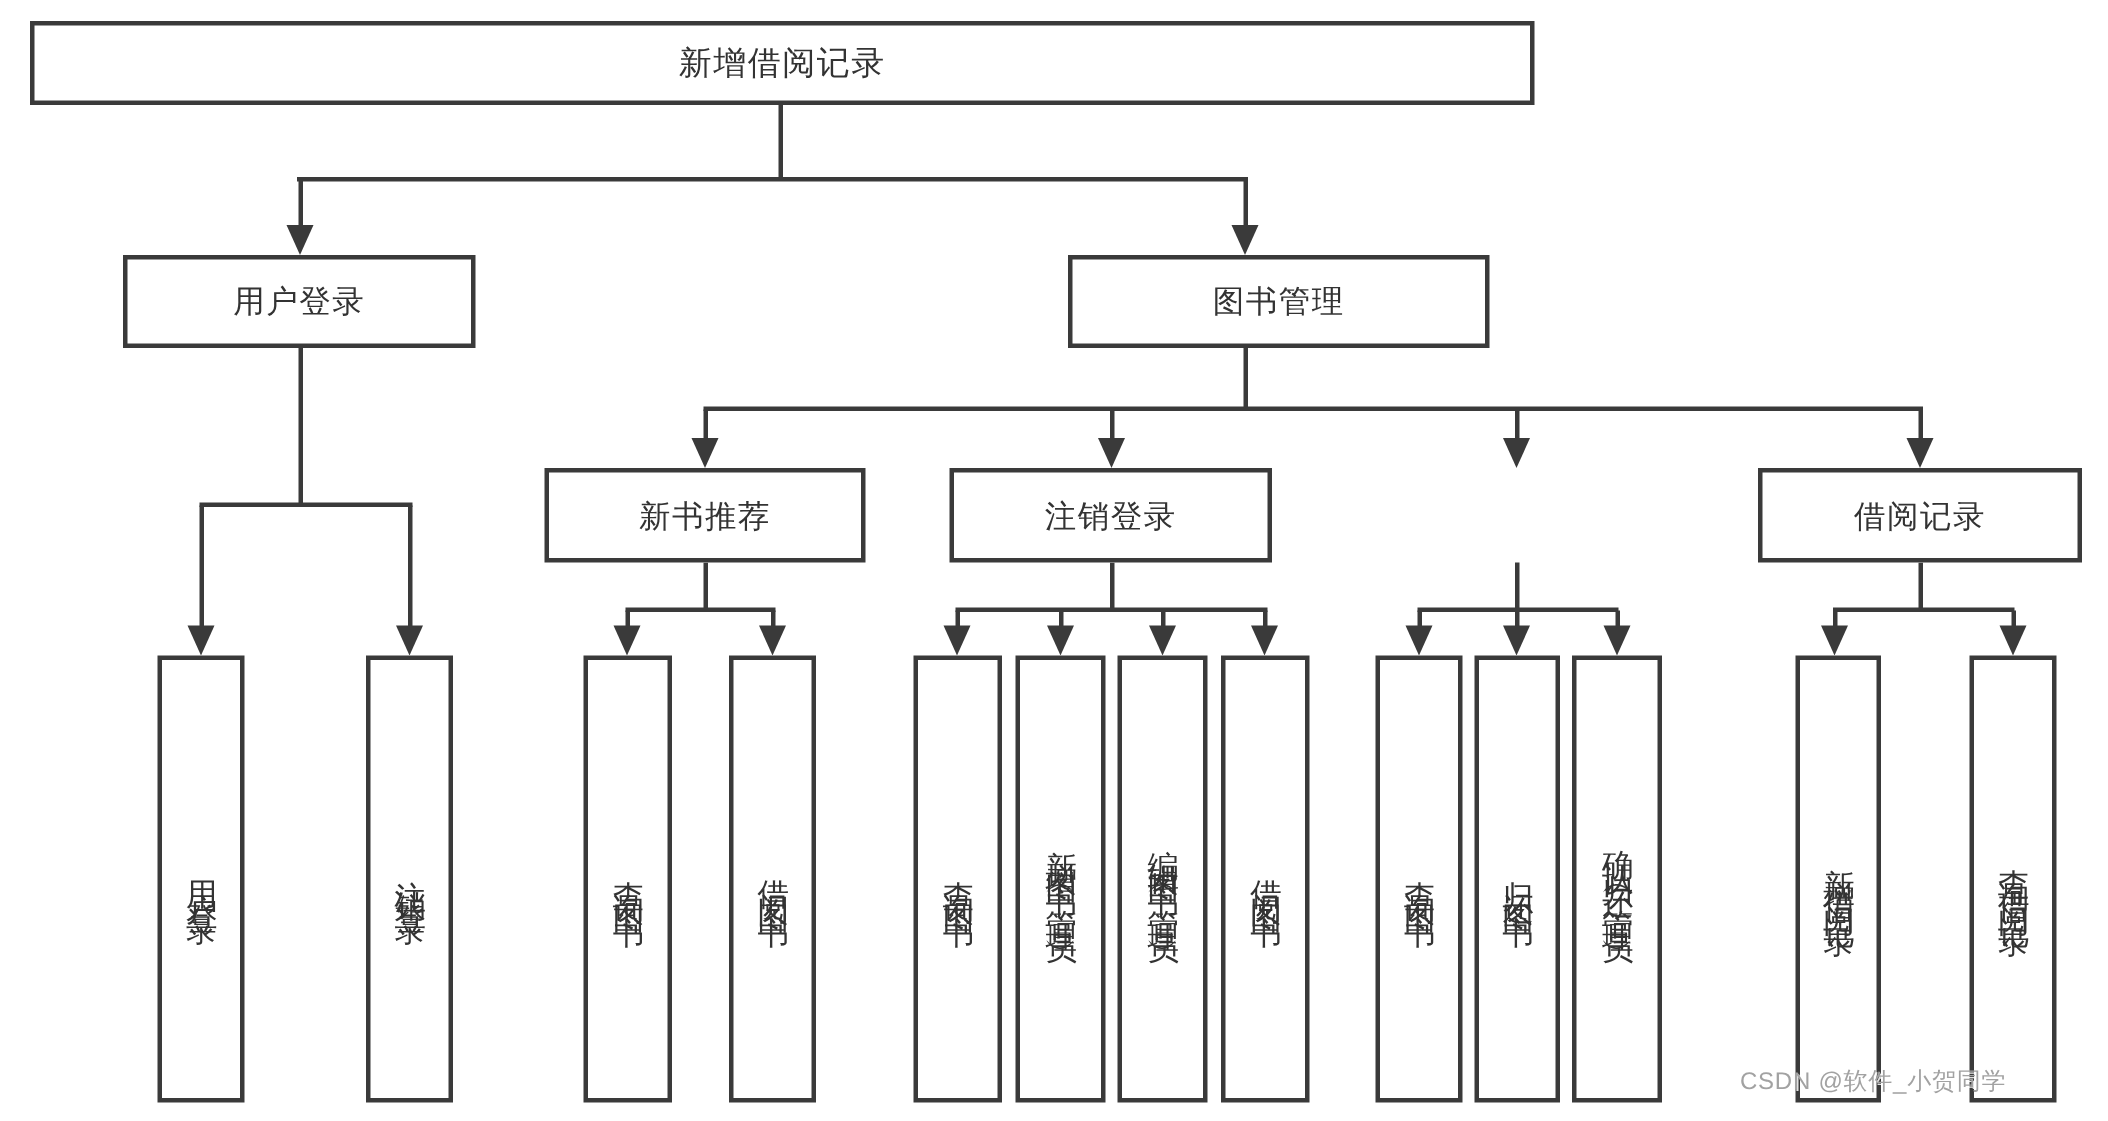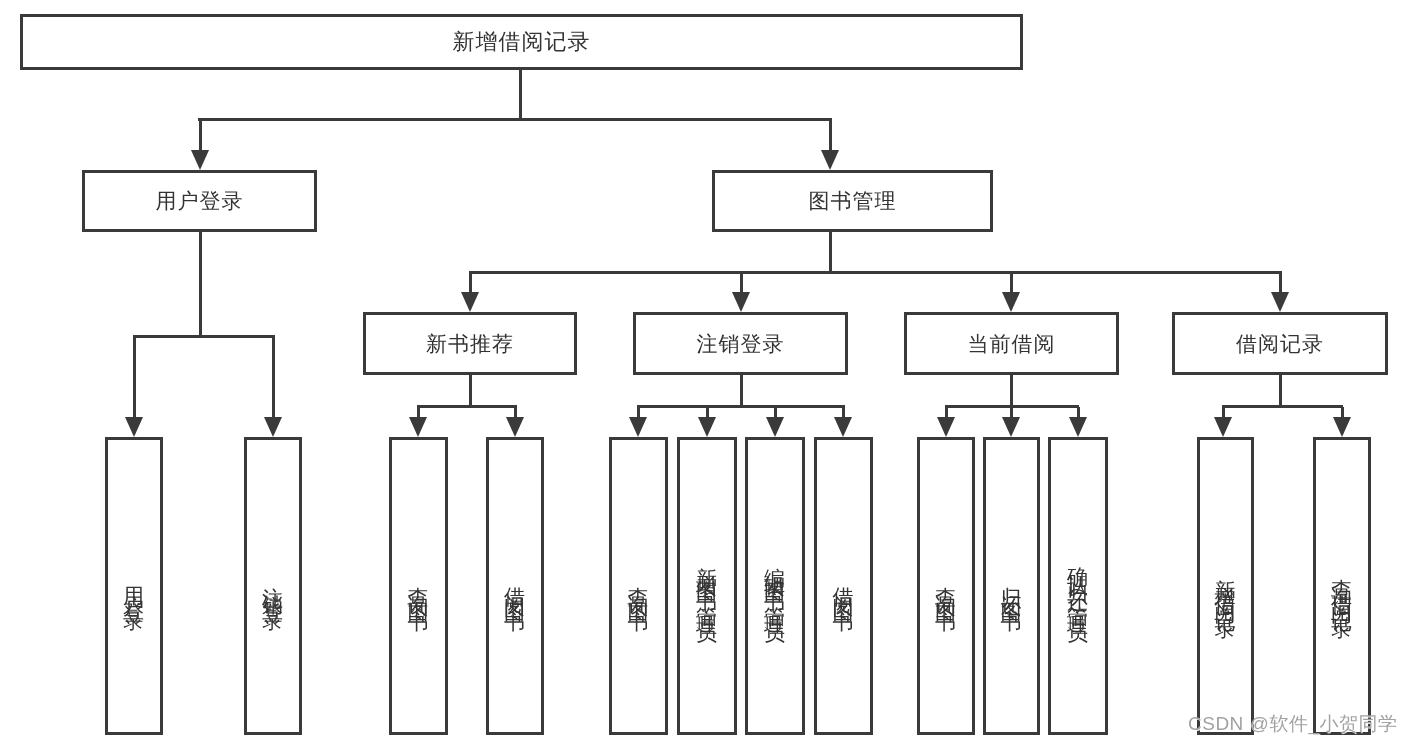--- a/index.html
+++ b/index.html
@@ -25,22 +25,22 @@
   }
   .vline { position:absolute; width:3px; background:var(--line,#3a3a3a); z-index:1; }
   .hline { position:absolute; height:3px; background:var(--line,#3a3a3a); z-index:1; }
   .ah {
     position:absolute; width:0; height:0; z-index:1;
     border-left:9px solid transparent;
     border-right:9px solid transparent;
     border-top:20px solid var(--line,#3a3a3a);
   }
   .watermark {
-    position:absolute; left:1188px; top:711px; z-index:5;
-    font-size:19px; letter-spacing:0.5px; white-space:nowrap;
+    position:absolute; left:1160px; top:711px; z-index:5;
+    font-size:16px; letter-spacing:0.5px; white-space:nowrap;
     color:var(--watermark,#a2a2a2);
     text-shadow:1px 1px 0 rgba(255,255,255,0.85);
   }
 </style>
 </head>
 <body>
 
 <div class="canvas">
 
   <div class="node hnode rootnode" style="left:20px;top:14px;width:1003px;height:56px">
@@ -56,23 +56,20 @@
   </div>
 
   <div class="node hnode" style="left:363px;top:312px;width:214px;height:63px">
     <span>新书推荐</span>
   </div>
 
   <div class="node hnode" style="left:633px;top:312px;width:215px;height:63px">
     <span>注销登录</span>
   </div>
 
-  <div class="node hnode" style="left:904px;top:312px;width:215px;height:63px">
-    <span>当前借阅</span>
-  </div>
 
   <div class="node hnode" style="left:1172px;top:312px;width:216px;height:63px">
     <span>借阅记录</span>
   </div>
 
   <div class="node vnode" style="left:105px;top:437px;width:58px;height:298px">
     <span>用户登录</span>
   </div>
   <div class="node vnode" style="left:244px;top:437px;width:58px;height:298px">
     <span>注销登录</span>

